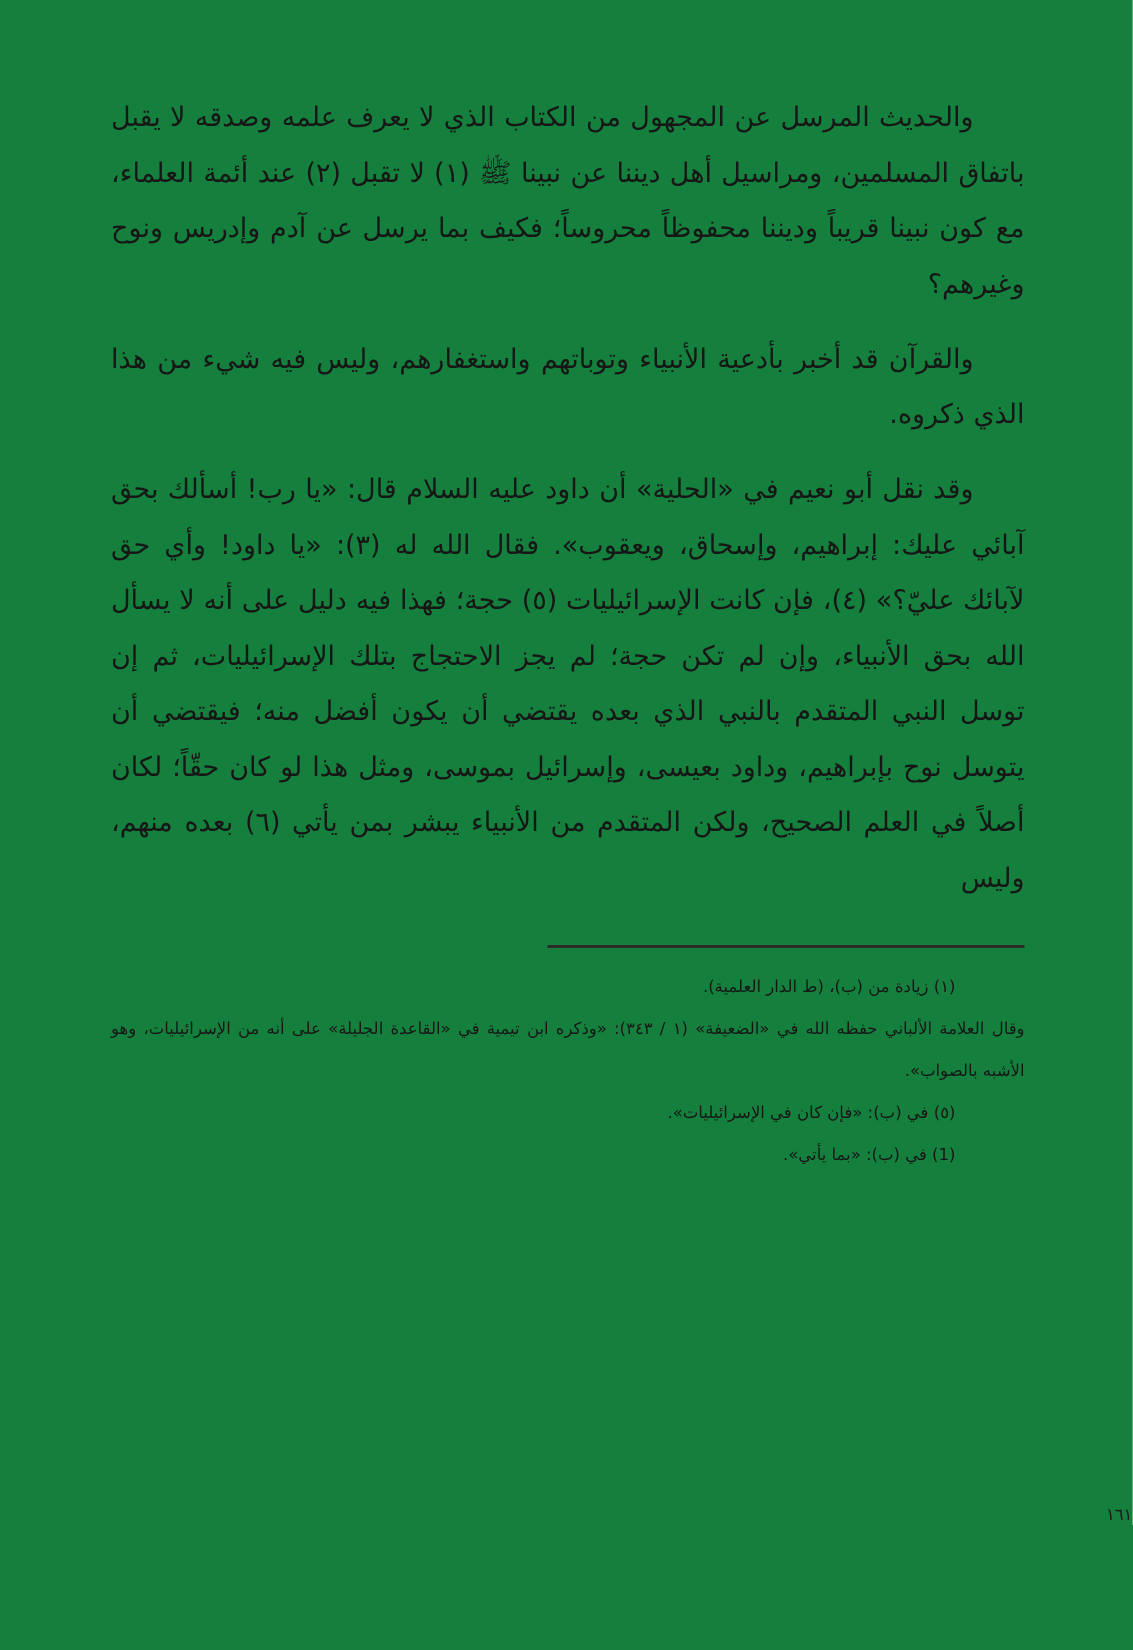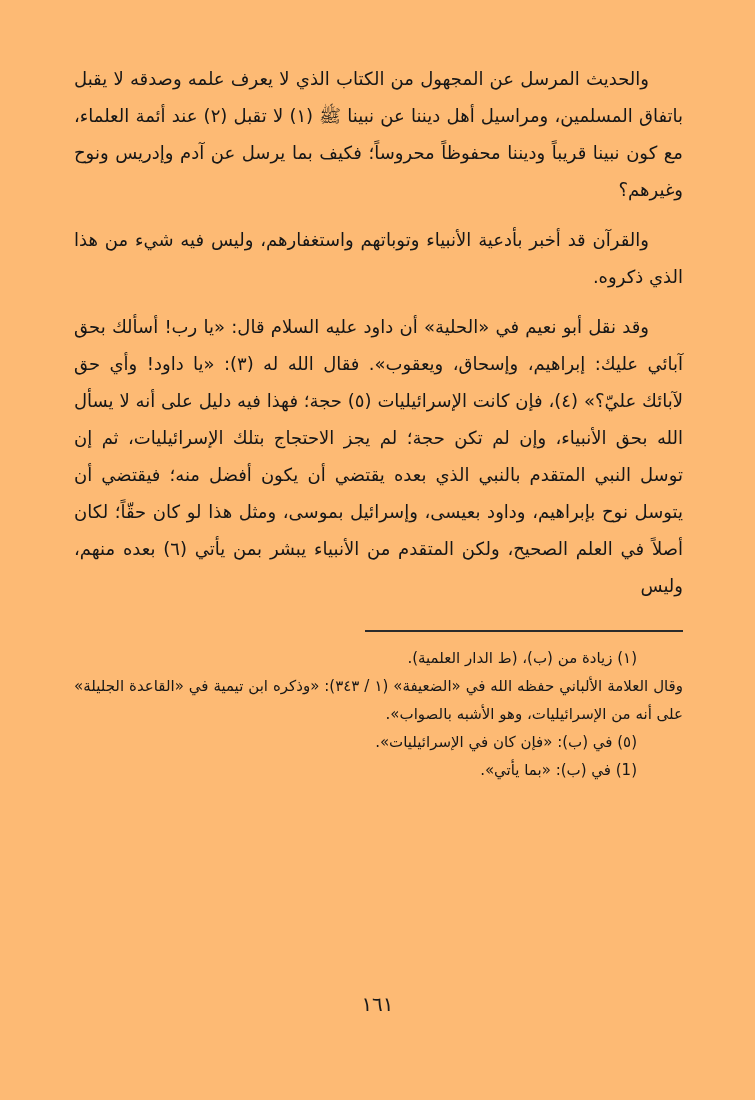--- a/index.html
+++ b/index.html
@@ -12,55 +12,54 @@
     color: #161616;
   }
 
   .page {
     position: relative;
     width: 755px;
     height: 1100px;
     padding: 60px 72px 0 74px;
     direction: rtl;
     overflow: hidden;
-    background: #fdba74;
+    background: #15803d;
   }
 
   .body-text {
     font-size: 18px;
     line-height: 37px;
     text-align: justify;
   }
 
   .para { text-indent: 34px; }
   .para + .para { margin-top: 13px; }
 
   .footnote-separator {
     width: 318px;
     border-top: 2px solid #2b2b2b;
     margin-top: 26px;
   }
 
   .footnotes {
     margin-top: 12px;
-    font-size: 15px;
+    font-size: 11px;
     line-height: 28px;
     text-align: justify;
   }
 
   .fn { padding-right: 46px; }
   .fn.continuation { padding-right: 0; }
 
   .page-number {
     position: absolute;
     left: 0;
     right: 0;
     bottom: 84px;
-    text-align: center;
-    font-size: 20px;
+    font-size: 11px;
     letter-spacing: 1px;
     color: #1a1a1a;
   }
 </style>
 </head>
 <body>
 
 <div class="page">
 
   <main class="body-text">

